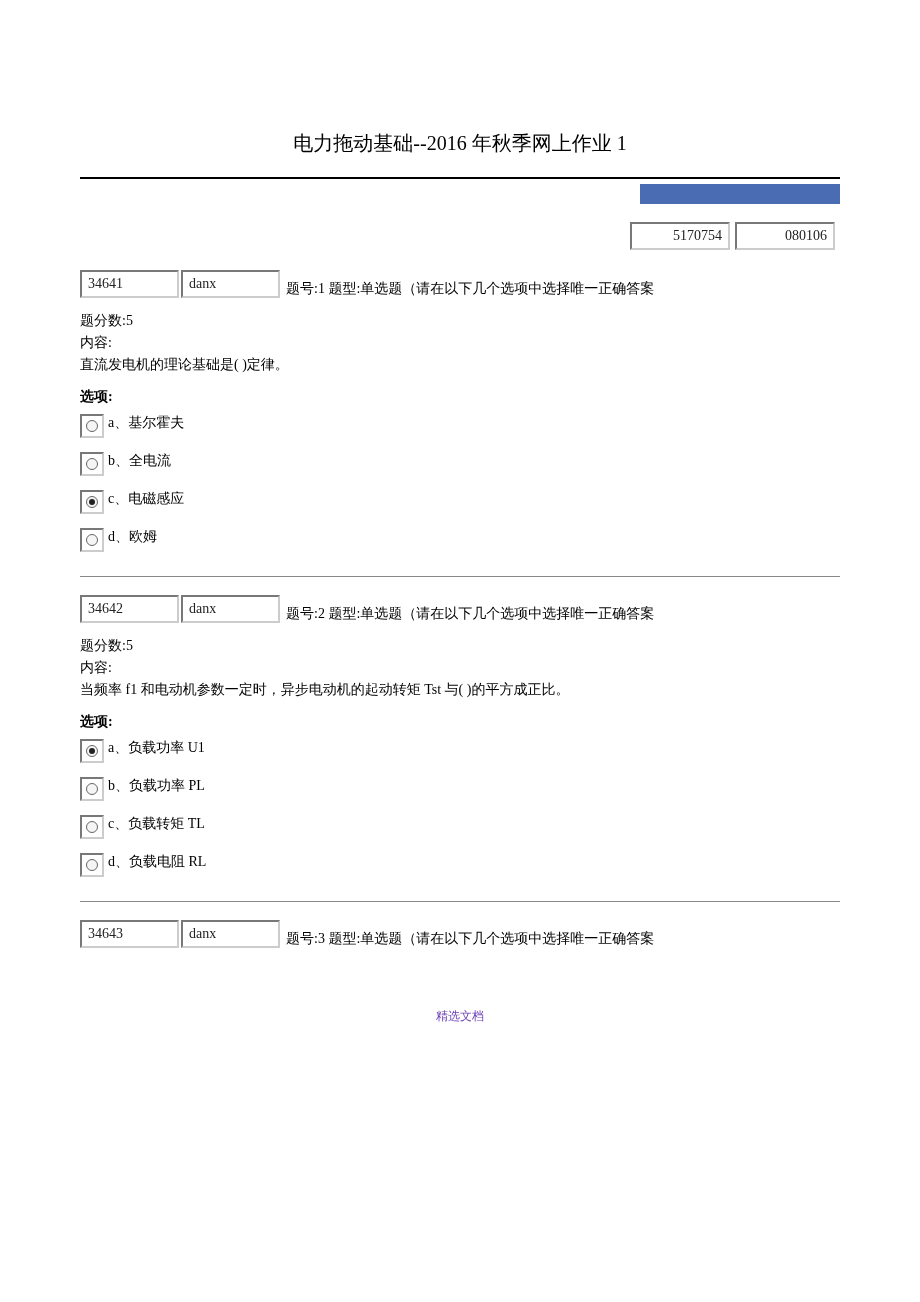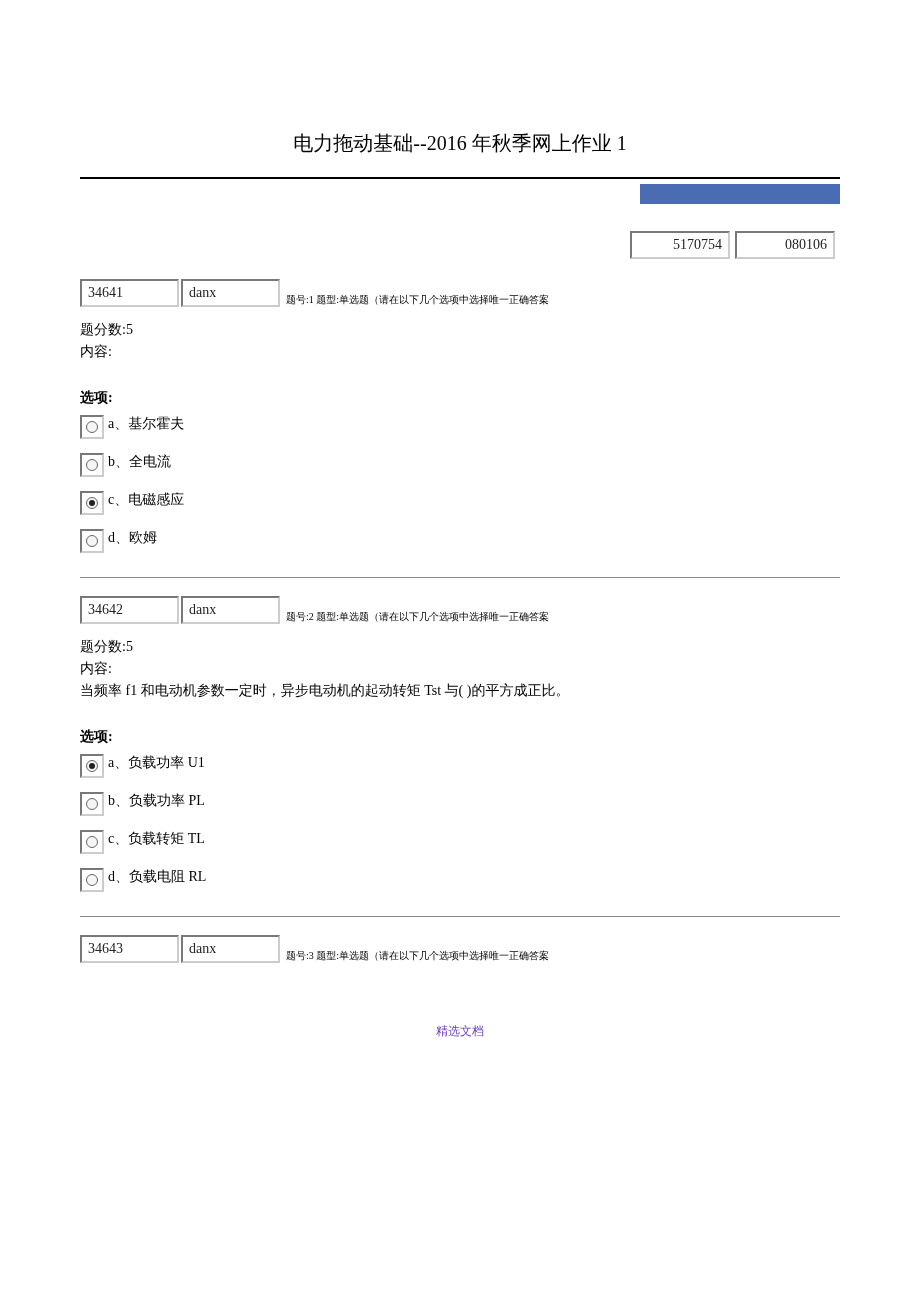--- a/index.html
+++ b/index.html
@@ -32,21 +32,21 @@
       height: 20px;
       background: #4a6cb3;
     }
     .input-row {
       text-align: right;
       margin-bottom: 20px;
       margin-top: 2px;
     }
     .inset-row {
       font-size: 0;
-      margin-top: 23px;
+      margin-top: 14px;
     }
     .inset {
       display: inline-block;
       border: 2px inset #ccc;
       padding: 4px 6px;
       font-size: 14px;
       font-family: "SimSun", serif;
       vertical-align: bottom;
       color: #222;
       background: #fff;
@@ -54,36 +54,36 @@
     .inset.small { width: 99px; }
     .inset.med { width: 100px; }
     .qline .inset { margin-right: 2px; }
     .input-row .inset { margin-right: 5px; }
     .qline {
       margin-top: 10px;
       font-size: 0;
     }
     .qline-text {
       display: inline-block;
-      font-size: 10px;
+      font-size: 14px;
       vertical-align: bottom;
       margin-left: 4px;
       white-space: nowrap;
       overflow: hidden;
       width: 530px;
     }
     .meta-line {
       margin-top: 14px;
       font-size: 14px;
     }
     .meta-line p { margin: 4px 0; }
     .content-line { margin: 4px 0; }
     .opts-label {
       font-weight: bold;
-      margin-top: 28px;
+      margin-top: 14px;
       margin-bottom: 8px;
     }
     .option {
       display: flex;
       align-items: flex-start;
       margin: 8px 0 14px 0;
     }
     .radio-box {
       width: 24px;
       height: 24px;
@@ -142,20 +142,21 @@
 </div>
 
 <div class="qline inset-row">
   <span class="inset small">34641</span>
   <span class="inset small">danx</span>
   <span class="qline-text">题号:1  题型:单选题（请在以下几个选项中选择唯一正确答案</span>
 </div>
 <div class="meta-line">
   <p>题分数:5</p>
   <p>内容:</p>
+  <p class="content-line">直流发电机的理论基础是( )定律。</p>
 </div>
 <div class="opts-label">选项:</div>
 
 <div class="option">
   <div class="radio-box">
       <div class="radio-circle"></div>
     </div>
   <span class="option-text">a、<span>基尔霍夫</span></span>
 </div>
 <div class="option">

